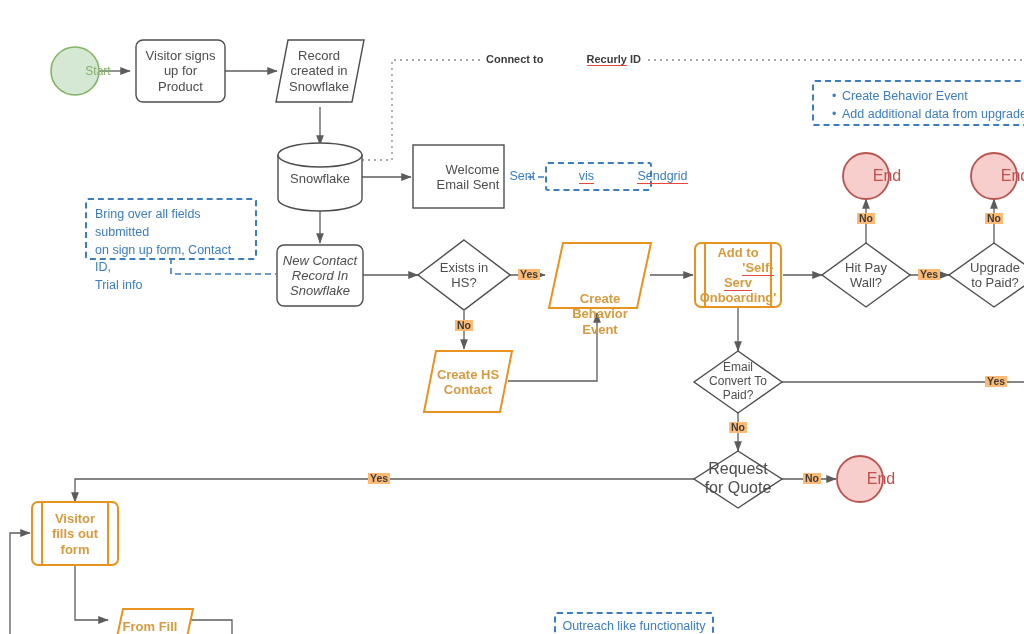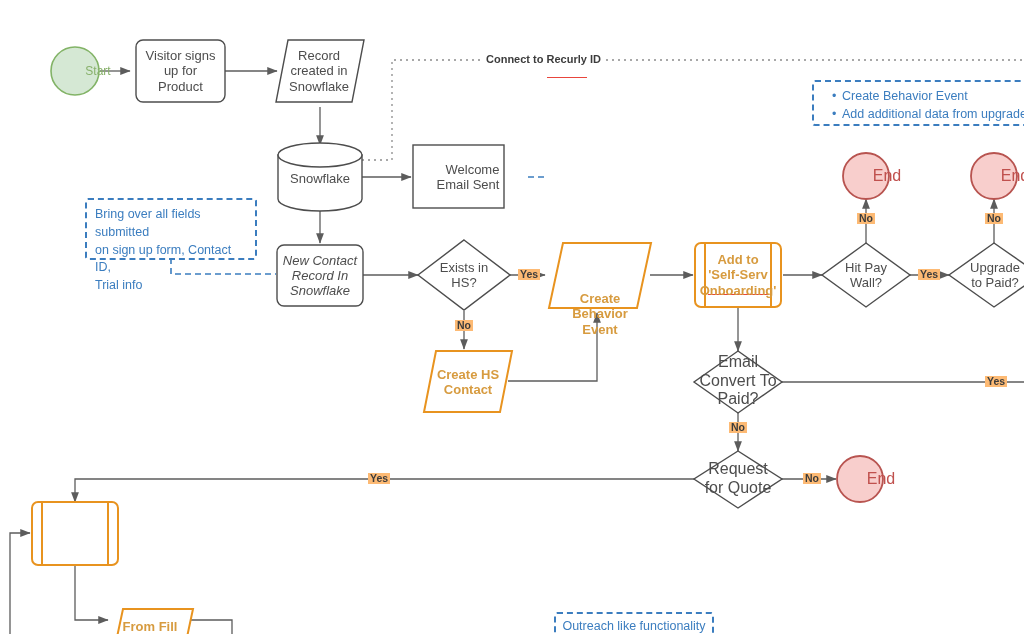--- a/index.html
+++ b/index.html
@@ -18,21 +18,21 @@
 
   
   .callout{position:absolute;border:2px dashed #3b7dbf;border-radius:3px;
            color:#3b7dbf;font-size:12.5px;line-height:1.42;
            padding:6px 8px;box-sizing:border-box;background:transparent;}
   .callout ul{margin:0;padding-left:12px;list-style:none;}
   .callout li{position:relative;padding-left:8px;white-space:nowrap;}
   .callout li:before{content:"•";position:absolute;left:-2px;}
 
   
-  .sp{border-bottom:1.5px solid #e8453c;padding-bottom:12px;}
+  .sp{border-bottom:1.5px solid #e8453c;padding-bottom:0px;margin-left:40px;}
 
   
   .elabel{position:absolute;font-size:10.5px;color:#3c3c3c;font-weight:bold;
           background:#fdba74;padding:0 2px;line-height:1;pointer-events:none;}
   .elabel-plain{position:absolute;font-size:11.5px;color:#3c3c3c;
           background:#fff;padding:0 3px;line-height:1;pointer-events:none;}
 </style>
 </head>
 <body>
 
@@ -230,54 +230,67 @@
 
   <div class="nodetext t-grey" style="left:957px;top:254px;width:76px;height:42px;">
     <span>
       <span>Upgrade</span><br>
       <span>to Paid?</span>
     </span>
   </div>
 
   <div class="nodetext t-red" style="left:971px;top:167px;width:46px;height:18px;">End</div>
 
-  <div class="nodetext t-grey" style="left:697px;top:352px;width:82px;height:58px;font-size:16px;">
+  <div class="nodetext t-grey" style="left:697px;top:352px;width:82px;height:58px;font-size:12px;">
     <span>
       <span>Email</span><br>
       <span>Convert To</span><br>
       <span>Paid?</span>
     </span>
   </div>
 
   <div class="nodetext t-grey" style="left:698px;top:459px;width:80px;height:40px;font-size:16px;">
     <span>
       <span>Request</span><br>
       <span>for Quote</span>
     </span>
   </div>
 
   <div class="nodetext t-red" style="left:837px;top:470px;width:46px;height:18px;">End</div>
 
+  <div class="nodetext t-orange" style="left:32px;top:504px;width:86px;height:60px;">
+    <span>
+      <span>Visitor</span><br>
+      <span>fills out</span><br>
+      <span>form</span>
+    </span>
+  </div>
 
   <div class="nodetext t-orange" style="left:112px;top:618px;width:76px;height:18px;">From Fill</div>
 
   <div class="elabel" style="left:518px;top:269px;">Yes</div>
   <div class="elabel" style="left:455px;top:320px;">No</div>
   <div class="elabel" style="left:918px;top:269px;">Yes</div>
   <div class="elabel" style="left:857px;top:213px;">No</div>
   <div class="elabel" style="left:985px;top:213px;">No</div>
   <div class="elabel" style="left:985px;top:376px;">Yes</div>
   <div class="elabel" style="left:729px;top:422px;">No</div>
   <div class="elabel" style="left:803px;top:473px;">No</div>
   <div class="elabel" style="left:368px;top:473px;">Yes</div>
 
   <div class="elabel-plain" style="left:483px;top:54px;font-weight:bold;font-size:11px;">
     <span>Connect to </span><span class="sp">Recurly</span><span> ID</span>
   </div>
 
+  <div class="callout" style="left:545px;top:162px;width:107px;height:29px;
+              display:flex;align-items:center;justify-content:center;">
+    <span style="white-space:nowrap;">
+      <span>Sent </span><span class="sp">vis</span><span> </span><span class="sp">Sendgrid</span>
+    </span>
+  </div>
 
   <div class="callout" style="left:85px;top:198px;width:172px;height:62px;">
     <div>Bring over all fields submitted</div>
     <div>on sign up form, Contact ID,</div>
     <div>Trial info</div>
   </div>
 
   <div class="callout" style="left:812px;top:80px;width:240px;height:46px;overflow:hidden;">
     <ul>
       <li>Create Behavior Event</li>

